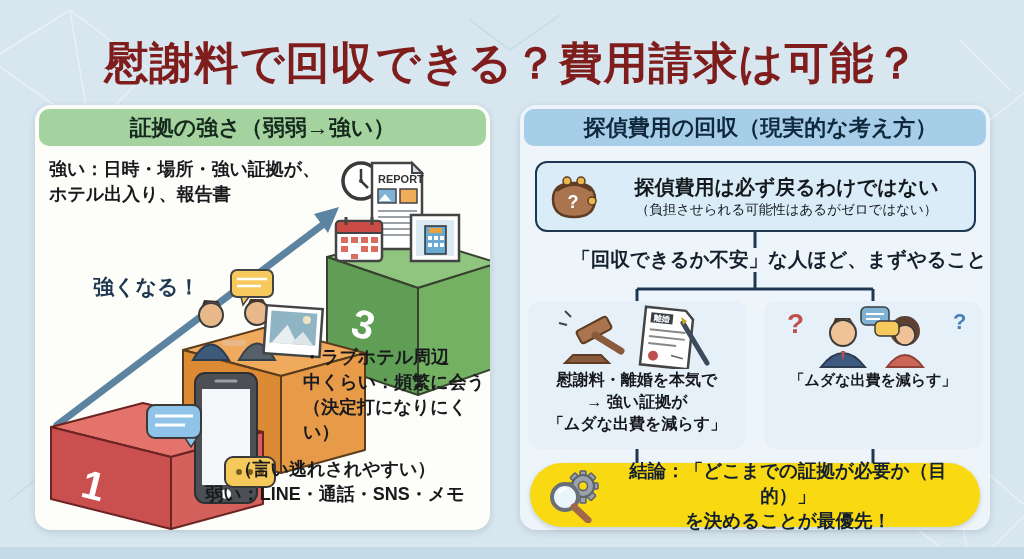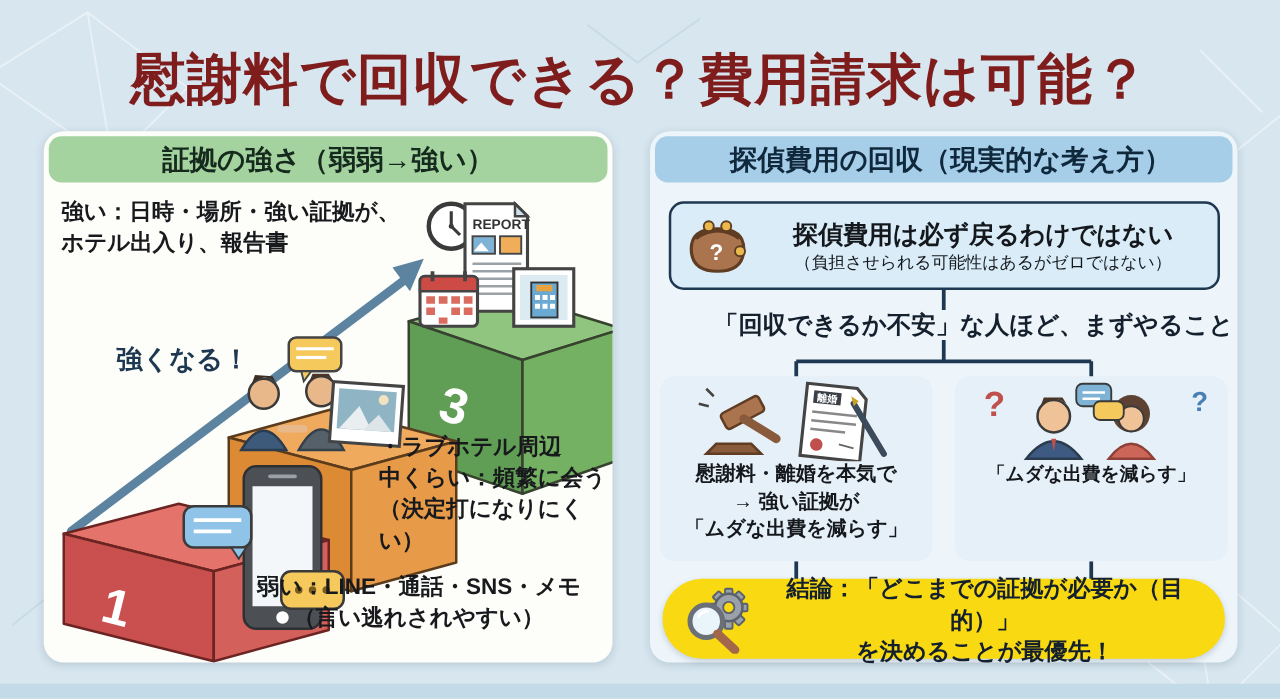--- a/index.html
+++ b/index.html
@@ -195,22 +195,22 @@
       <div>強い：日時・場所・強い証拠が、</div>
       <div>ホテル出入り、報告書</div>
     </div>
     <div class="arrow-label">強くなる！</div>
     <div class="note note-mid">
       <div>・ラブホテル周辺</div>
       <div>中くらい：頻繁に会う</div>
       <div>（決定打になりにくい）</div>
     </div>
     <div class="note note-weak">
+      <div>（言い逃れされやすい）</div>
       <div>弱い：LINE・通話・SNS・メモ</div>
-      <div>（言い逃れされやすい）</div>
     </div>
   </section>
 
   <section class="panel right">
     <div class="panel-header blue">探偵費用の回収（現実的な考え方）</div>
 
     <svg class="connector-svg" viewBox="0 0 470 425">
       <g stroke="#1d3850" stroke-width="3" fill="none">
         <line x1="235" y1="125" x2="235" y2="143"></line>
         <line x1="235" y1="167" x2="235" y2="184"></line>

